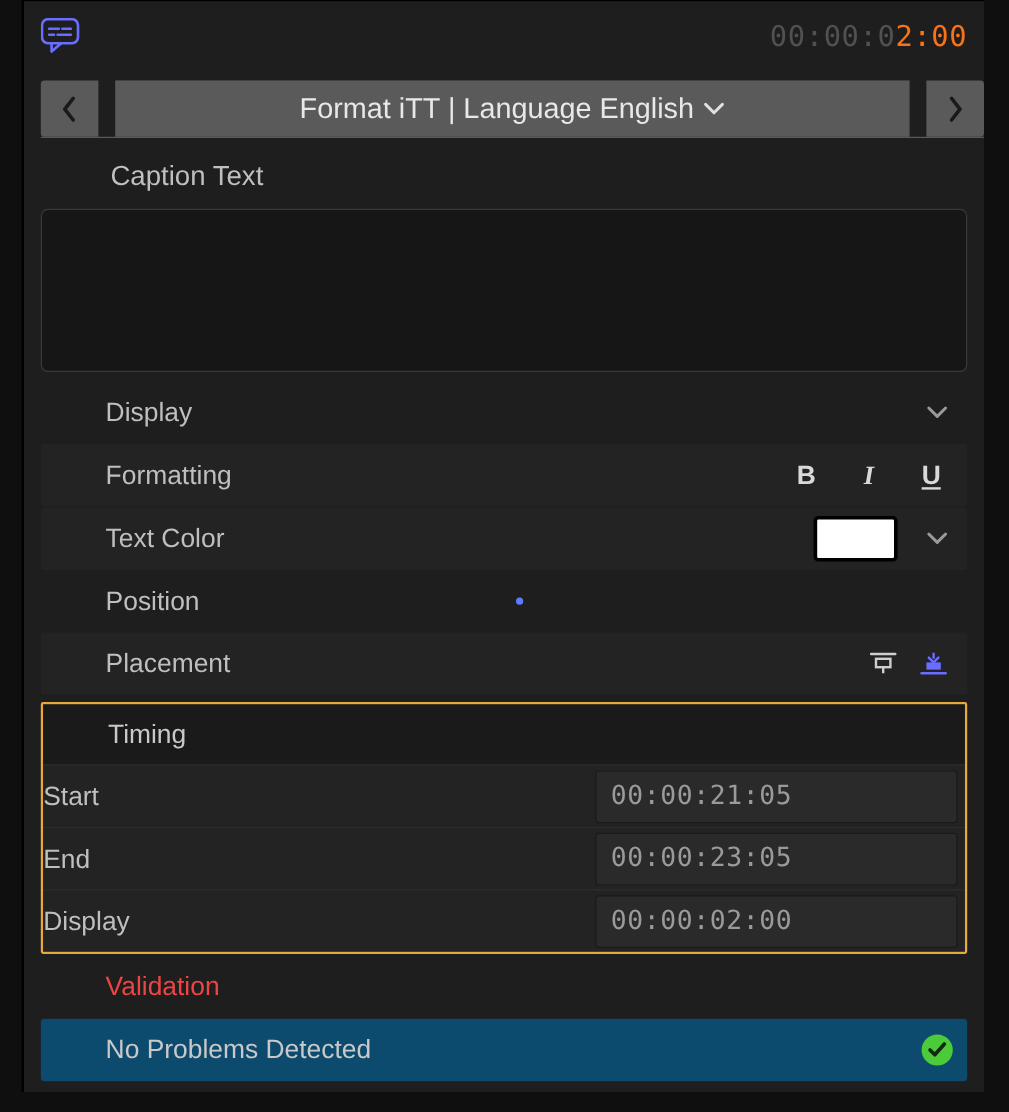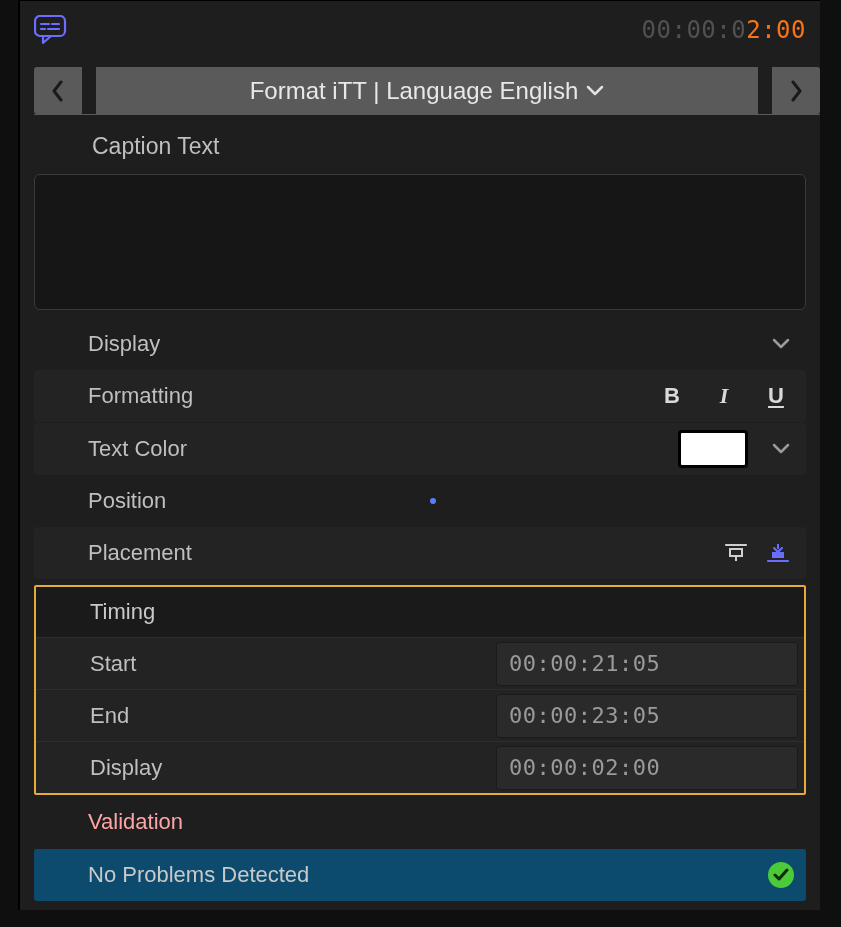--- a/index.html
+++ b/index.html
@@ -130,21 +130,20 @@
   .time-row {
     display: flex;
     align-items: center;
     height: 52px;
     background: #232323;
     border-top: 1px solid #2d2d2d;
   }
   .time-row:first-of-type { border-top: none; }
   .time-row .tlabel {
     width: 460px;
-    padding-left: 54px;
     font-size: 22px;
     color: #bfbfbf;
   }
   .time-row .tval {
     flex:1;
     height: 44px;
     margin: 4px 6px 4px 0;
     background: #2a2a2a;
     border: 1px solid #1a1a1a;
     border-radius: 3px;
@@ -155,21 +154,21 @@
     color: #9a9a9a;
     font-family: "SF Mono","Menlo",monospace;
     letter-spacing: 0.5px;
   }
   .validation-label {
     height: 54px;
     display:flex;
     align-items:center;
     padding-left: 54px;
     font-size: 22px;
-    color:#fca5a5;
+    color:#ef4444;
     margin: 0 14px;
   }
   .validation-row {
     margin: 0 14px;
     height: 52px;
     background: #0c4a6e;
     border-radius: 3px;
     display:flex;
     align-items:center;
     padding: 0 12px 0 54px;

